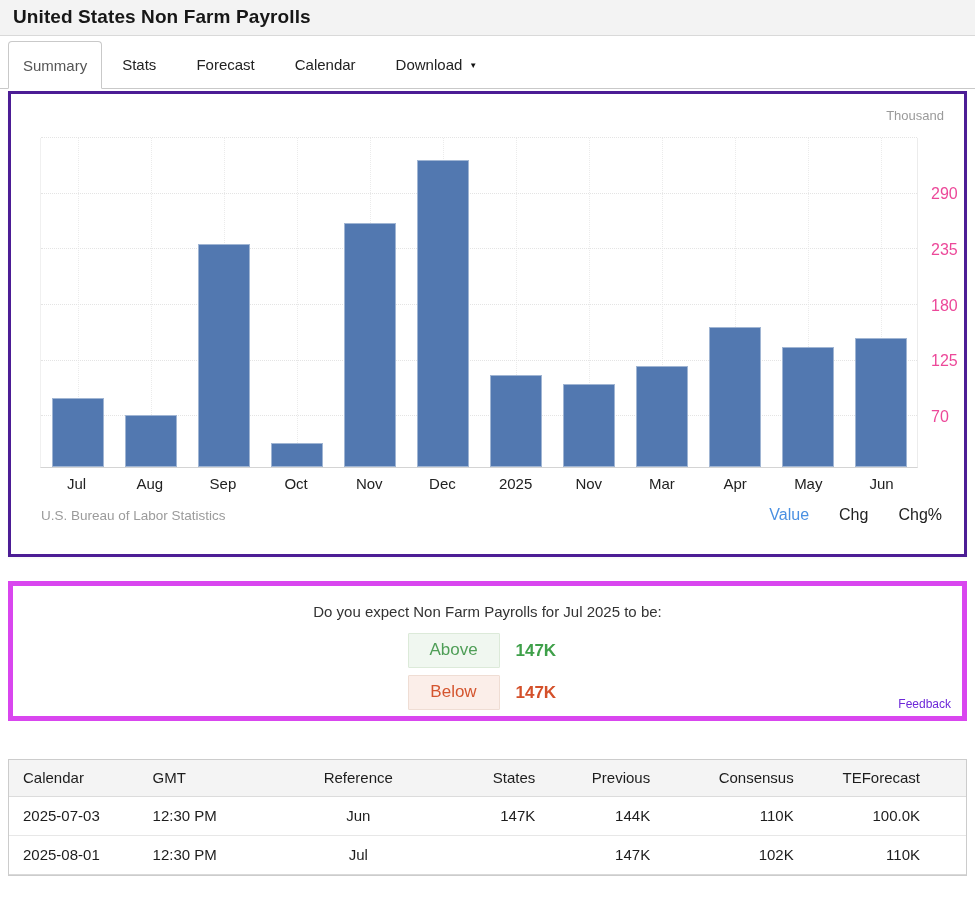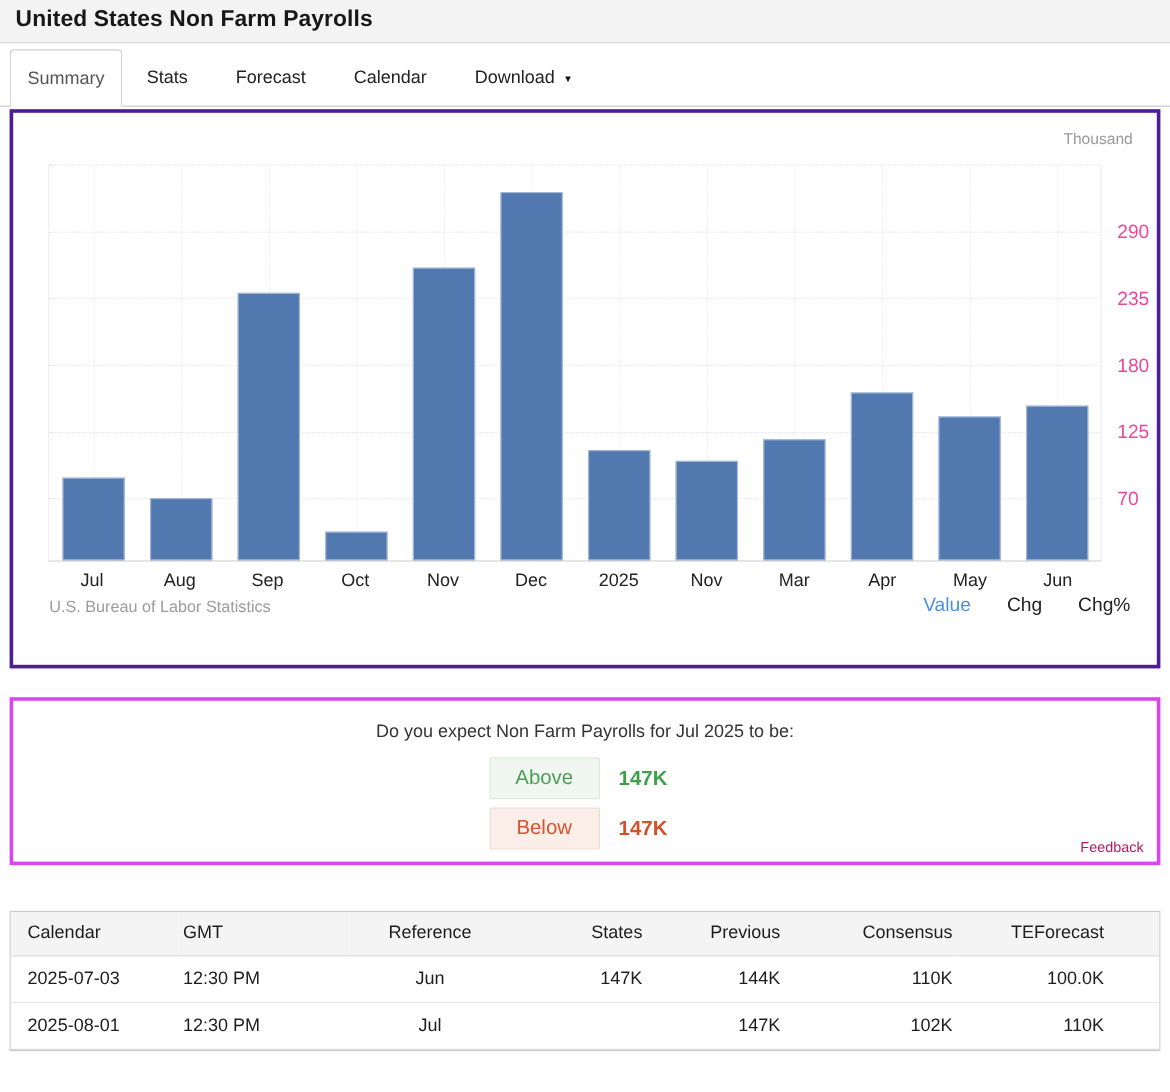--- a/index.html
+++ b/index.html
@@ -27,37 +27,37 @@
     border-bottom:1px solid #d4d4d4; border-right:1px solid #ececec; border-left:1px solid #f0f0f0; }
   .hgrid { position:absolute; left:0; right:0; border-top:1px dotted #e4e4e4; }
   .bars { position:absolute; inset:0; display:flex; align-items:flex-end; }
   .slot { flex:1; position:relative; height:100%; display:flex; align-items:flex-end; justify-content:center; }
   .vgrid { position:absolute; left:50%; top:0; bottom:0; border-left:1px dotted #ebebeb; }
   .bar { display:block; width:52px; position:relative; z-index:1; border:1px solid rgba(255,255,255,.45); }
   .y-axis { position:absolute; left:920px; top:44px; width:44px; height:330px; }
   .ytick { position:absolute; transform:translateY(50%); font-size:16px; color:#ec4899; }
   .x-labels { position:absolute; left:29px; top:381px; width:878px; display:flex; }
   .xlabel { flex:1; text-align:center; font-size:15px; color:#222; }
-  .chart-footer { position:absolute; left:30px; right:22px; top:402px; display:flex;
+  .chart-footer { position:absolute; left:30px; right:22px; top:412px; display:flex;
     justify-content:space-between; align-items:center; }
   .source { font-size:13.5px; color:#9b9b9b; }
   .toggles { display:flex; gap:30px; font-size:16px; }
   .toggle { color:#222; cursor:pointer; text-decoration:none; }
   .toggle.active { color:#4a90e2; }
 
   
-  .survey-card { margin:24px 8px 0; border:3px solid #d946ef; height:140px; position:relative;
+  .survey-card { margin:24px 8px 0; border:5px solid #d946ef; height:140px; position:relative;
     text-align:center; background:#fff; }
   .survey-q { margin-top:17px; font-size:15px; color:#333; }
   .survey-options { margin-top:13px; }
   .survey-row { display:flex; justify-content:center; align-items:center; margin-bottom:7px; }
   .survey-btn { width:92px; padding:6px 0 7px; font-size:17px; border:1px solid #ddd;
     cursor:pointer; font-family:inherit; border-radius:1px; }
   .survey-val { font-size:17px; font-weight:bold; margin-left:16px; width:52px; text-align:left; }
-  .feedback { position:absolute; right:11px; bottom:5px; font-size:12px; color:#be185d; cursor:pointer; }
+  .feedback { position:absolute; right:11px; bottom:5px; font-size:12px; color:#6d28d9; cursor:pointer; }
 
   
   .table-card { margin:38px 8px 0; border:1px solid #ccc; background:#fff; }
   table { width:100%; border-collapse:collapse; font-size:15px; color:#1d1d1d; }
   thead th { background:#f4f4f4; font-weight:normal; padding:9px 0 10px; border-bottom:1px solid #dcdcdc; }
   tbody td { padding:10px 0 11px; border-bottom:1px solid #e7e7e7; background:#fff; }
   tbody tr:last-child td { border-bottom:1px solid #d9d9d9; }
   .al-left { text-align:left; } .al-center { text-align:center; } .al-right { text-align:right; }
   .col-first { padding-left:14px; } .col-last { padding-right:46px; }
 </style>

